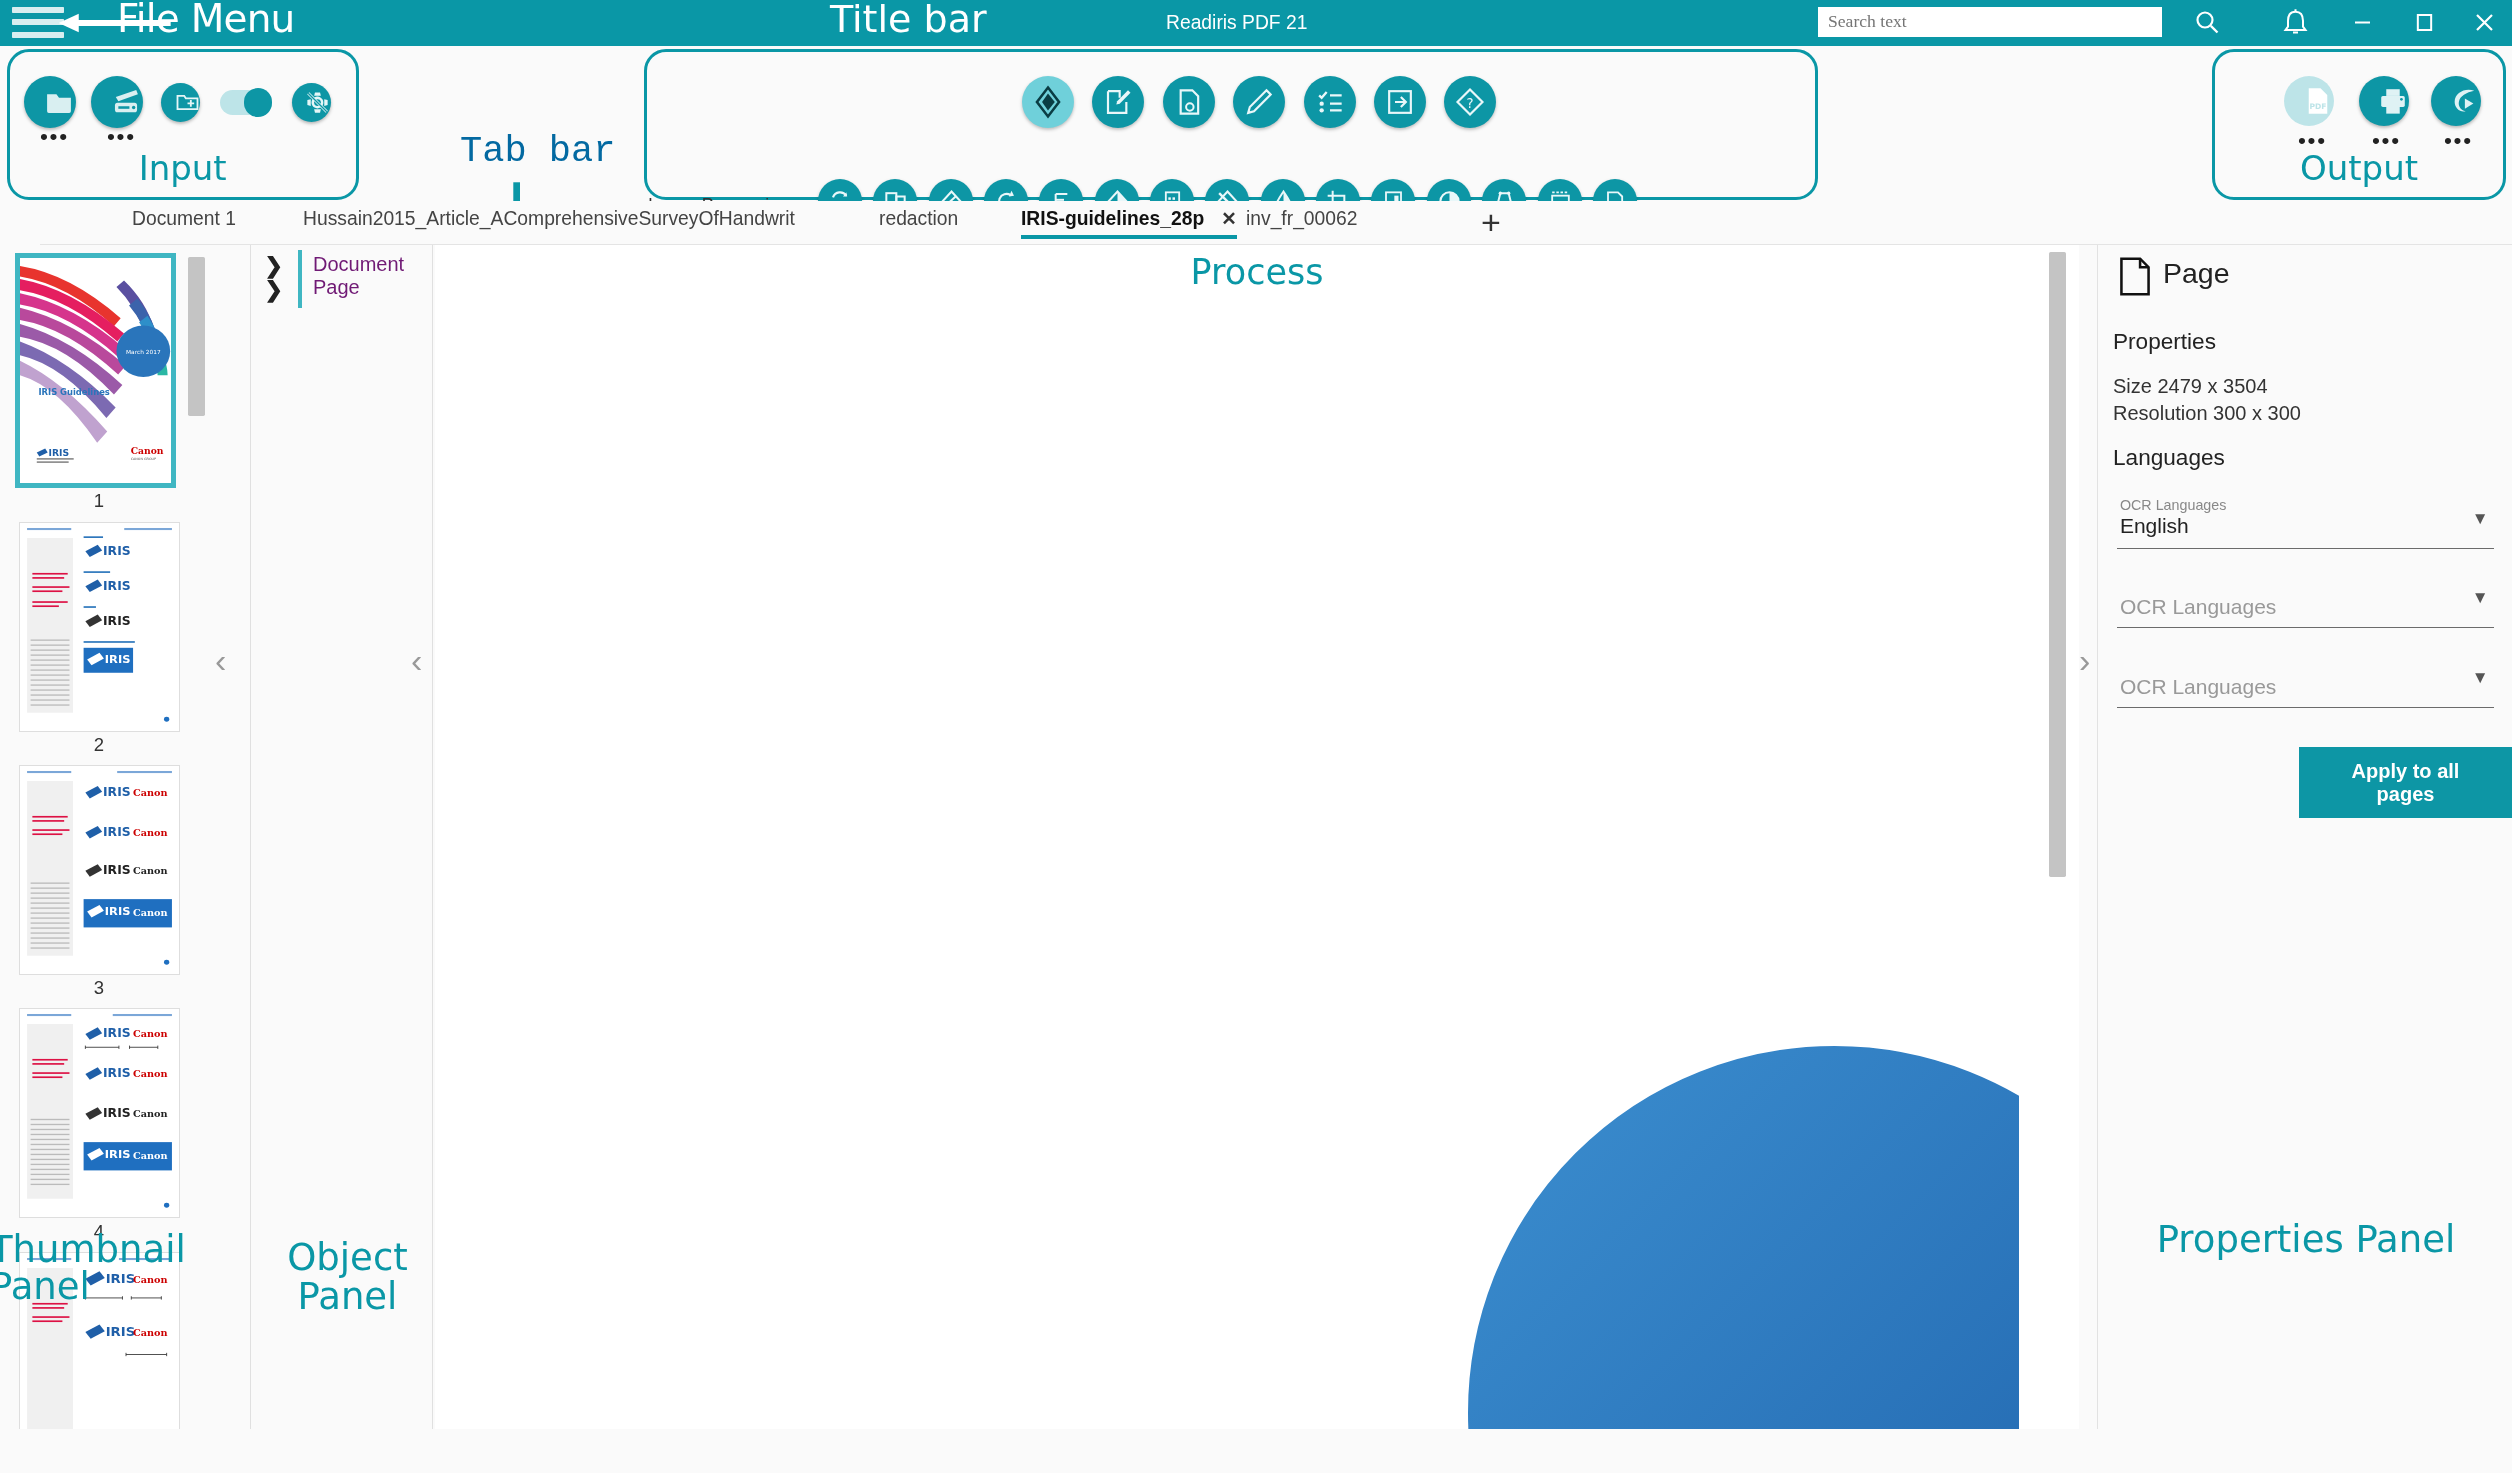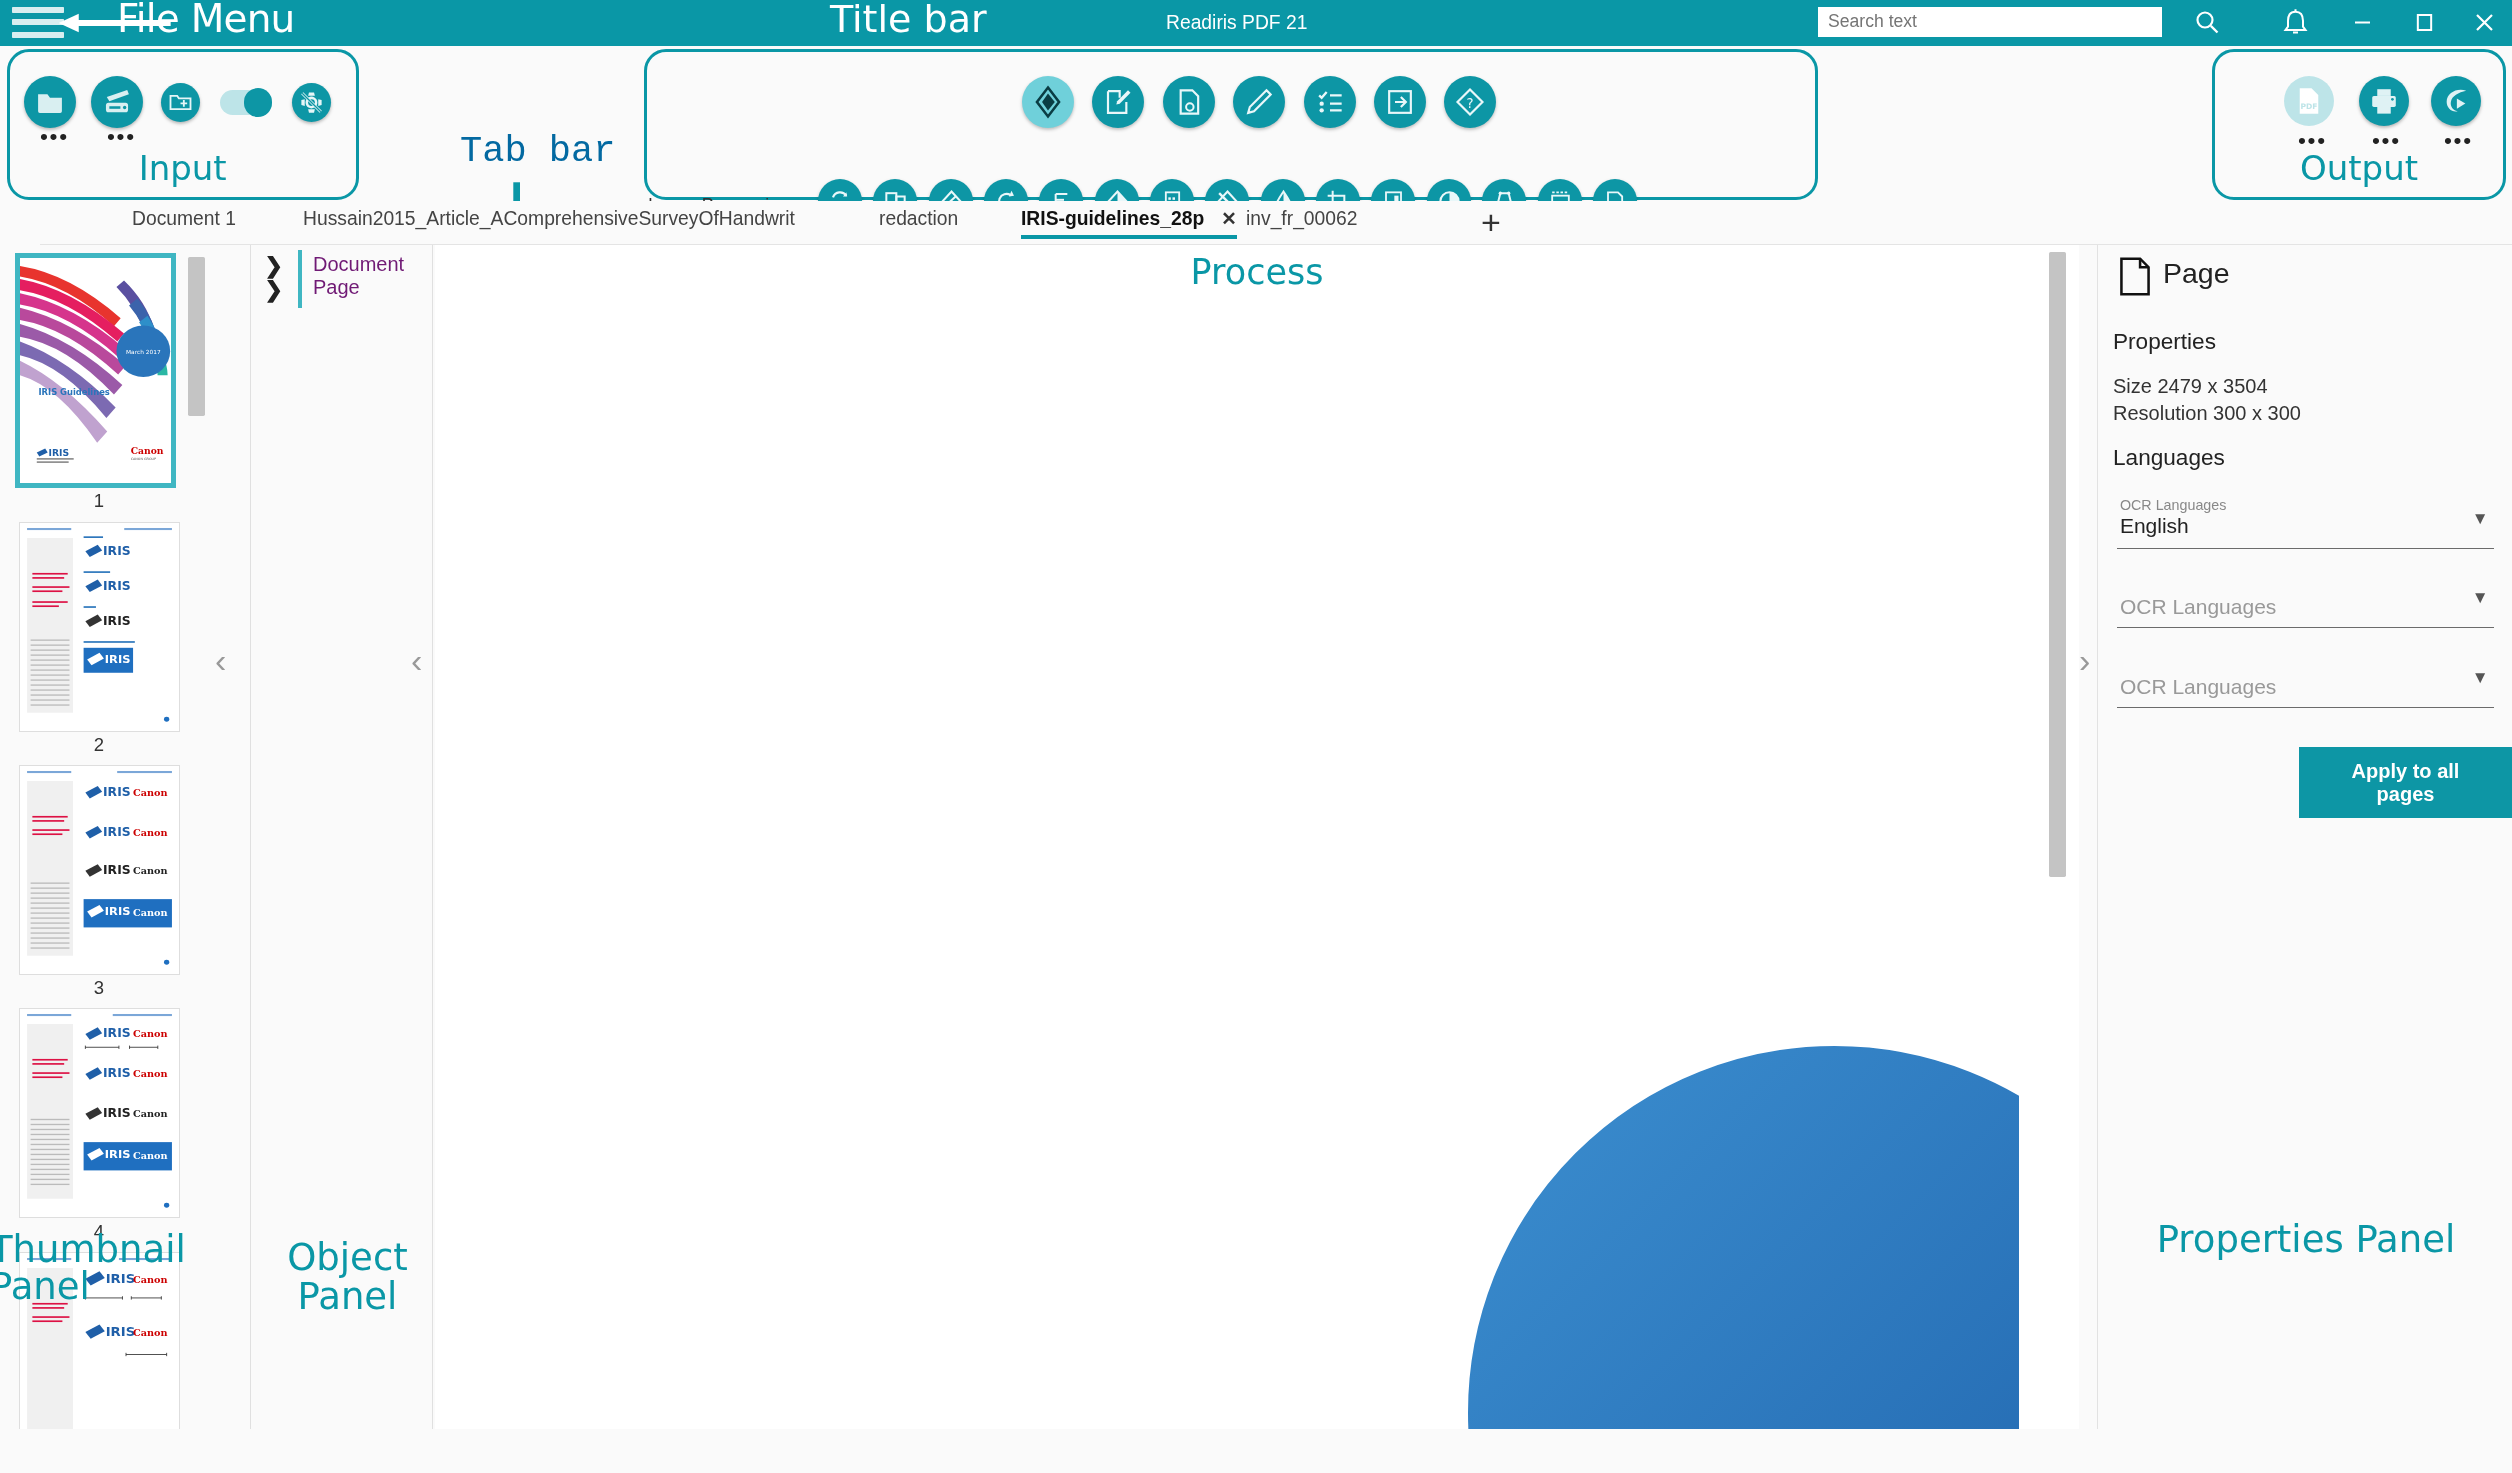--- a/index.html
+++ b/index.html
@@ -12,42 +12,42 @@
   #hamburger{ position:absolute; left:11.7px; top:6.7px; width:52px; height:34px; cursor:pointer; }
   #hamburger span{ display:block; height:5.9px; background:#d8eef0; margin-bottom:6.7px; border-radius:0.8px;}
   #fm-arrow{ position:absolute; left:57px; top:11.7px; width:117px; height:22px; }
   #fm-label{ position:absolute; left:117px; top:-4.2px; font-size:39px; color:#fff;
      font-family:"DejaVu Sans", sans-serif; letter-spacing:-0.8px;}
   #tb-label{ position:absolute; left:830px; top:-3.4px; font-size:38px; color:#fff;
      font-family:"DejaVu Sans", sans-serif; }
   #apptitle{ position:absolute; left:1166px; top:11.7px; font-size:19.3px; color:#fff; }
   #searchbox{ position:absolute; left:1818px; top:6.7px; width:344px; height:30px;
      background:#fff; border:none; font-size:17.6px; padding:0 10px; color:#555;
-     font-family:Liberation Sans, sans-serif; }
+     font-family:Liberation Serif, serif; }
   .tb-ico{ position:absolute; top:5px; width:37px; height:35px; color:#fff; cursor:pointer;}
   #ico-search{ left:2189px; }
   #ico-bell{ left:2277px; }
   #ico-min{ left:2344px; }
   #ico-max{ left:2406px; }
   #ico-close{ left:2466px; }
 
   
   #ribbon{ position:absolute; left:0; top:46px; width:2512px; height:155px; background:#fafafa; }
 
   .group-box{ position:absolute; border:3.4px solid #0a97a6; border-radius:22px;
      background:#fafafa; }
   #grp-input{ left:6.7px; top:2.5px; width:352px; height:151px; }
   #grp-process{ left:644px; top:2.5px; width:1174px; height:151px; }
   #grp-output{ left:2212px; top:2.5px; width:294px; height:151px; }
 
   .grp-caption{ position:absolute; font-size:34px; color:#0a97a6;
      font-family:"DejaVu Sans", sans-serif; width:100%; text-align:center; }
 
   .cbtn{ position:absolute; border-radius:50%; background:#0d96a5;
-     display:flex; align-items:center; justify-content:center; color:#eaf7f8; cursor:pointer;
+     display:flex; align-items:center; justify-content:flex-end; color:#eaf7f8; cursor:pointer;
      box-shadow:0 1.7px 3.4px rgba(0,0,0,.28); }
   .cbtn.pale{ background:#bde4e8; box-shadow:none; }
   .dots{ position:absolute; font-size:22.6px; color:#222; letter-spacing:1.7px; line-height:8.4px;}
 
   
   #b-open{ left:23.5px; top:30px; width:52px;height:52px; }
   #b-scan{ left:91px; top:30px; width:52px;height:52px; }
   #b-newfolder{ left:161px; top:37px; width:39px;height:39px; }
   #toggle{ position:absolute; left:220px; top:44px; width:52px; height:25px;
      border-radius:12.6px; background:#bde4e8; cursor:pointer; }

